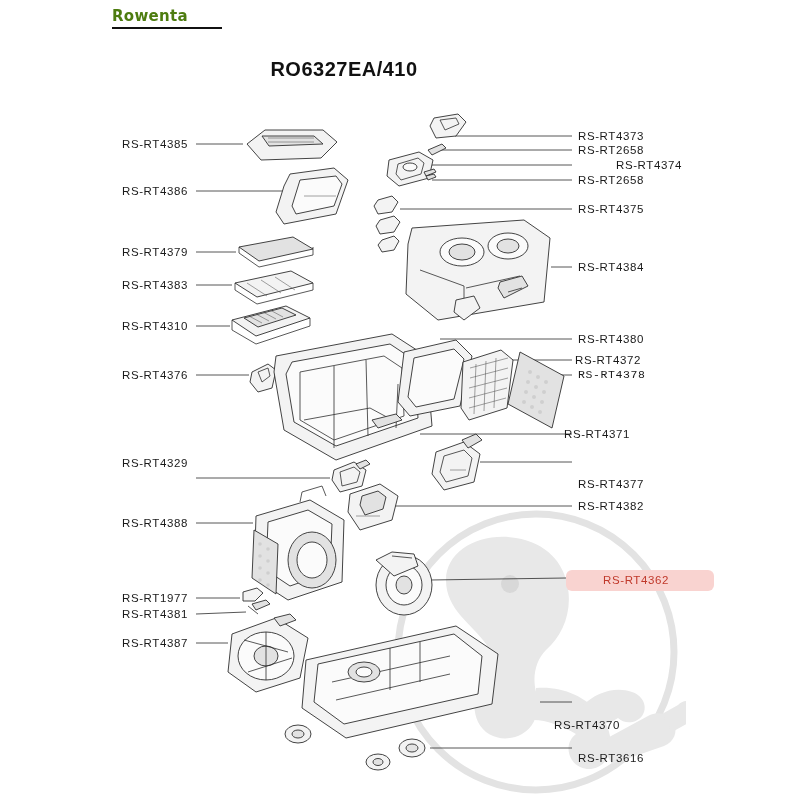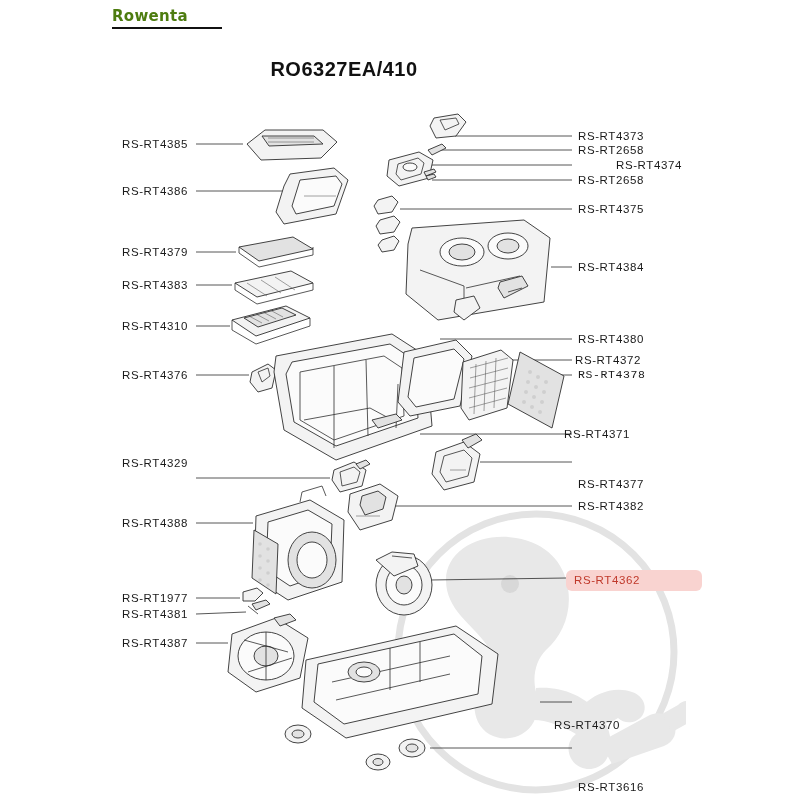--- a/index.html
+++ b/index.html
@@ -72,23 +72,24 @@
     color: #1a1a1a;
     letter-spacing: 0.6px;
     white-space: nowrap;
     line-height: 14px;
   }
   .label.right { text-align: left; }
   .label.left  { text-align: left; }
   .label.highlight {
     color: #c0392b;
     background: #f9d3d0;
-    padding: 3px 4px 4px 8px;
+    padding: 3px 16px 4px 8px;
     border-radius: 6px;
     letter-spacing: 0.6px;
+    text-align: center;
   }
   
   .lines, .art {
     position: absolute;
     left: 0; top: 0;
     width: 800px; height: 800px;
   }
   .lines line { stroke: #2b2b2b; stroke-width: 0.8; }
   
   .art .p {
@@ -368,17 +369,17 @@
   <div class="label right" style="left:578px; top:173px;">RS-RT2658</div>
   <div class="label right" style="left:578px; top:202px;">RS-RT4375</div>
   <div class="label right" style="left:578px; top:260px;">RS-RT4384</div>
   <div class="label right" style="left:578px; top:332px;">RS-RT4380</div>
   <div class="label right" style="left:575px; top:353px;">RS-RT4372</div>
   <div class="label right" style="left:578px; top:368px;font-family:Liberation Mono, monospace;">RS-RT4378</div>
   <div class="label right" style="left:564px; top:427px;text-align:right;">RS-RT4371</div>
   <div class="label right" style="left:578px; top:460px;margin-top:17px;">RS-RT4377</div>
   <div class="label right" style="left:578px; top:499px;">RS-RT4382</div>
   <div class="label right" style="left:554px; top:695px;margin-top:23px;">RS-RT4370</div>
-  <div class="label right" style="left:578px; top:780px;">RS-RT3616</div>
+  <div class="label right" style="left:578px; top:751px;">RS-RT3616</div>
 
   <div class="label highlight" style="left:566px; top:570px; width:124px;">RS-RT4362</div>
 
 </div>
 
 </body></html>

